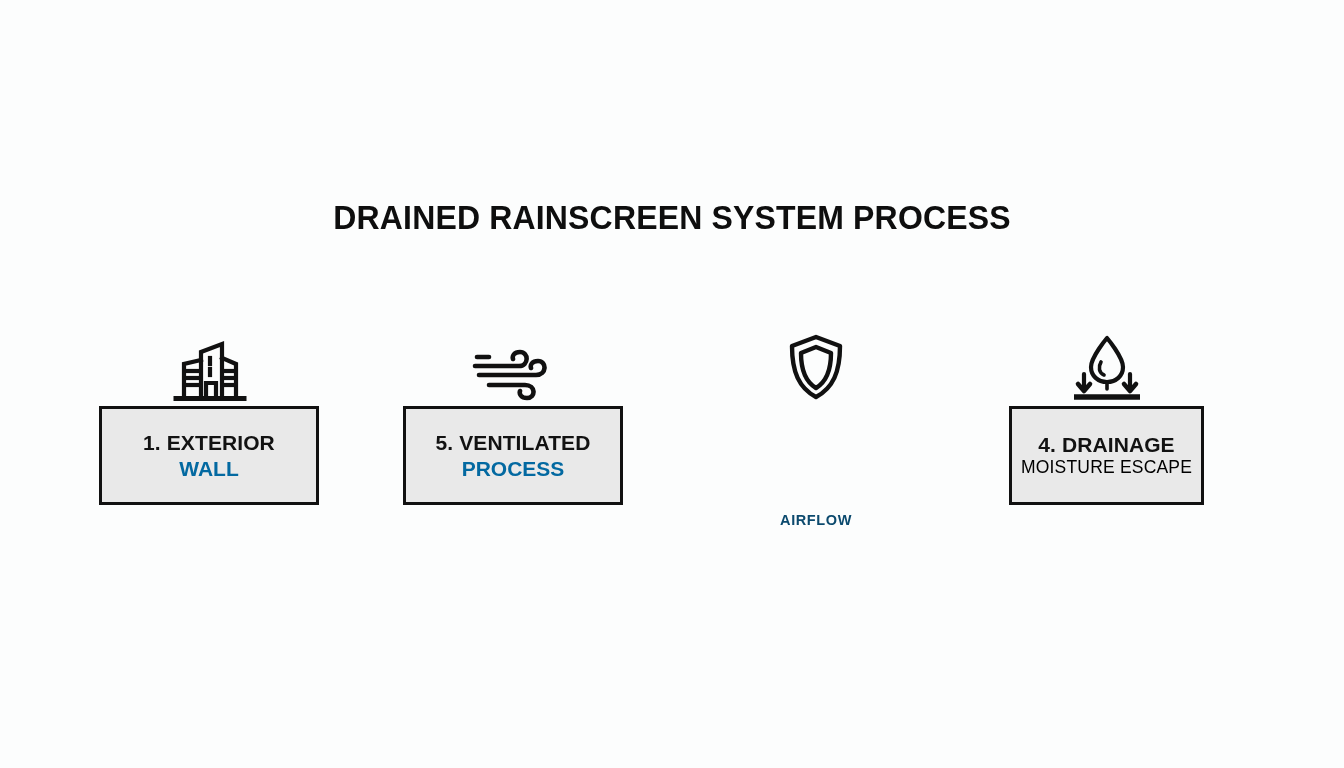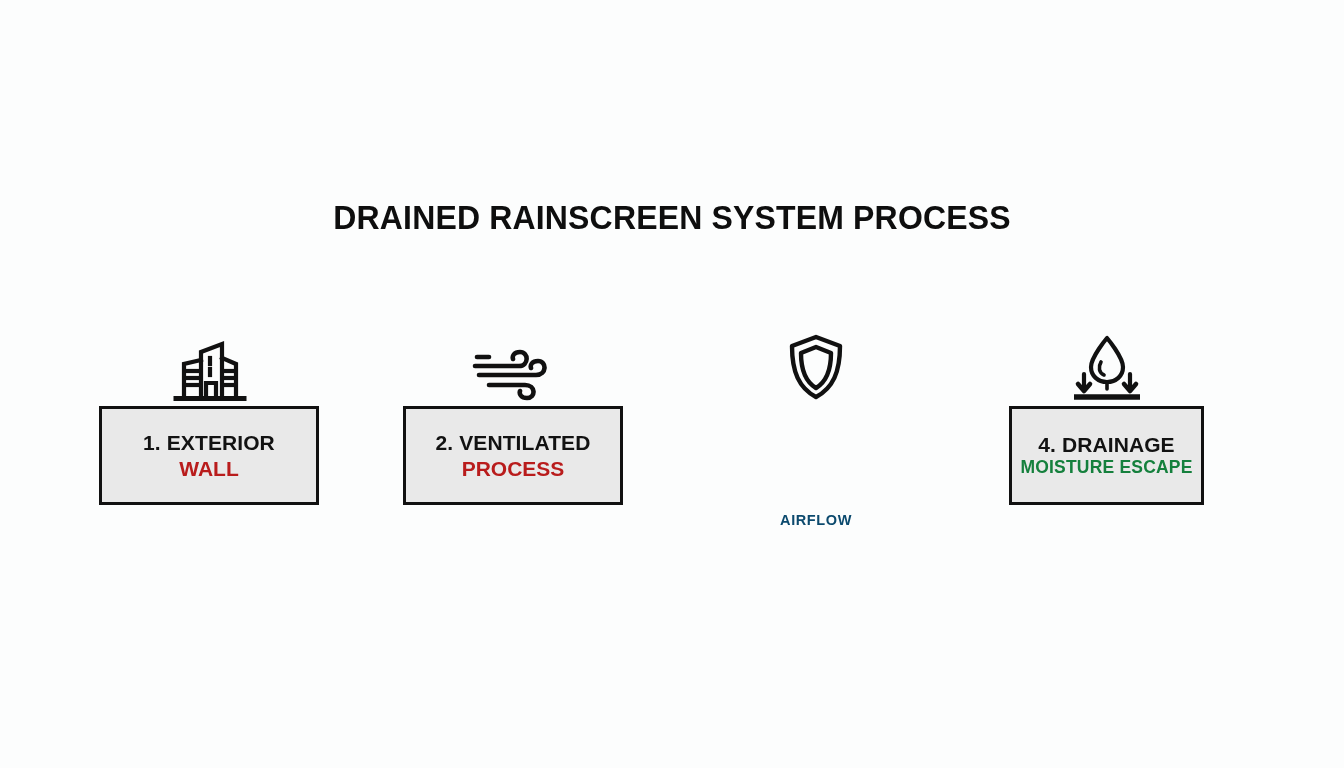--- a/index.html
+++ b/index.html
@@ -90,36 +90,36 @@
     font-weight: 700;
     line-height: 1.22;
     letter-spacing: 0.1px;
     color: #121212;
     white-space: nowrap;
   }
   .line-sub {
     font-size: 21px;
     font-weight: 700;
     line-height: 1.22;
-    color: #b91c1c;
+    color: #0369a1;
     white-space: nowrap;
   }
   .line-paren {
     font-size: 19px;
     font-weight: 600;
     line-height: 1.16;
     color: #121212;
     white-space: nowrap;
   }
   .line-small {
     font-size: 17.5px;
-    font-weight: 700;
+    font-weight: 400;
     line-height: 1.25;
     letter-spacing: 0.2px;
-    color: #15803d;
+    color: #000000;
     white-space: nowrap;
   }
 
   .caption {
     position: absolute;
     left: 0;
     top: 182px;
     width: 100%;
     text-align: center;
     font-size: 14.5px;
@@ -183,21 +183,21 @@
 
           <path d="M8 22 L52 22 C62 22 62 8 53 8 C47 8 45 12 46 15"></path>
 
           <path d="M12 31 L69 31 C80 31 80 17 71 17 C65 17 63 21 64 24"></path>
 
           <path d="M22 41 L58 41 C69 41 69 54 60 54 C54 54 52 50 53 47"></path>
         </svg>
       </div>
 
       <div class="box">
-        <div class="line-main">2. VENTILATED</div>
+        <div class="line-main">5. VENTILATED</div>
         <div class="line-sub">PROCESS</div>
       </div>
     </div>
 
     <div class="step" style="left:708px; width:216px;">
 
       <div class="icon-wrap">
         <svg width="62" height="70" viewBox="0 0 62 70" fill="none" stroke="#111111" stroke-width="4.4" stroke-linecap="round" stroke-linejoin="round">
 
           <path d="M31 5 L55 14 C55 40 48 56 31 65 C14 56 7 40 7 14 Z"></path>

